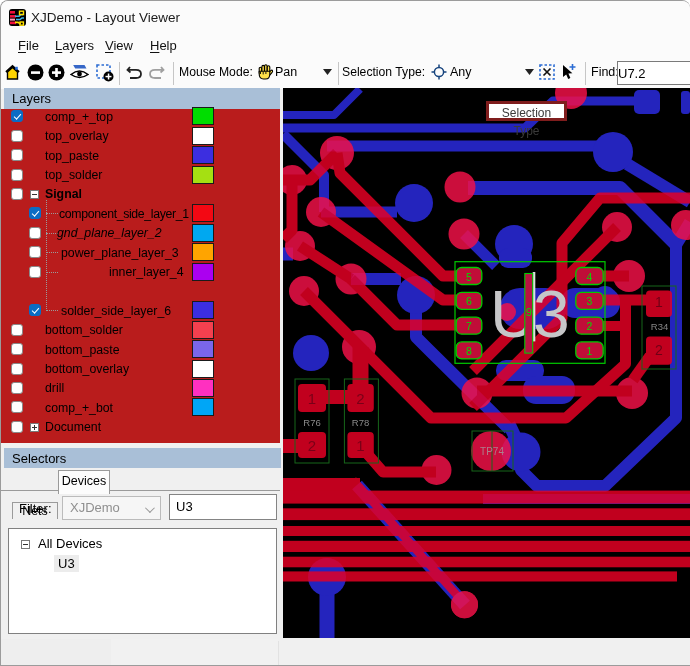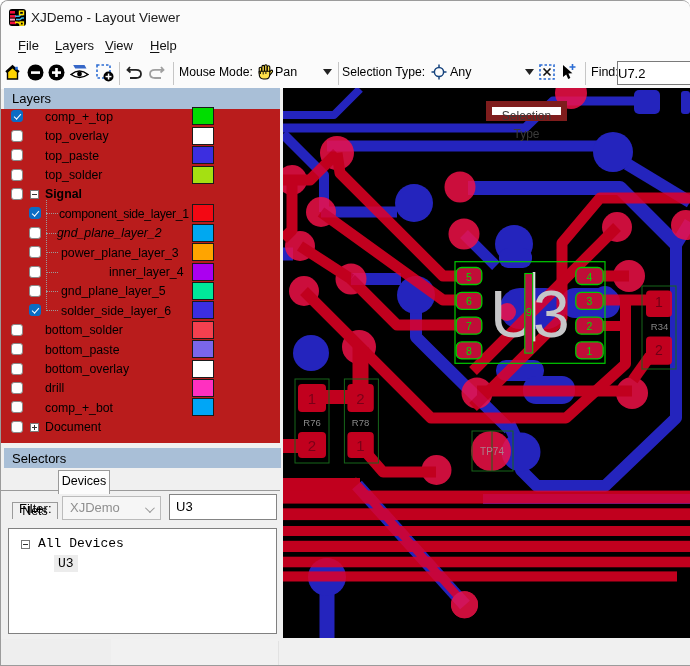--- a/index.html
+++ b/index.html
@@ -36,25 +36,25 @@
 
 #sel-hdr { position:absolute; left:3px; top:447px; width:277px; height:20px; background:#a9bfd7; }
 .tab { position:absolute; font-size:12.5px; color:#000; text-align:center; }
 #tab-nets { left:11px; top:473px; width:46px; height:17px; background:#f0f0f0; border:1px solid #9a9a9a; border-bottom:none; line-height:17px;margin-top:28px; }
 #tab-dev { left:57px; top:469px; width:52px; height:24px; background:#fcfcfc; border:1px solid #9a9a9a; border-bottom:none; line-height:20px; z-index:2; }
 #tabline { position:absolute; left:0px; top:489px; width:279px; height:1px; background:#9a9a9a; }
 #filter-lab { position:absolute; left:18px; top:500px; font-size:13px; }
 #combo { position:absolute; left:61px; top:495px; width:99px; height:24px; background:#f6f6f6; border:1px solid #bbb; font-size:13px; color:#8f8f8f; line-height:22px; padding-left:7px; }
 #combo:after { content:""; position:absolute; right:8px; top:9px; width:6px; height:6px; border-right:1.3px solid #999; border-bottom:1.3px solid #999; transform:rotate(45deg) translateY(-2px); }
 #filter-input { position:absolute; left:168px; top:493px; width:108px; height:26px; background:#fff; border:1px solid #848484; font-size:13px; line-height:24px; padding-left:6px; }
-#devtree { position:absolute; left:7px; top:527px; width:269px; height:106px; background:#fff; border:1px solid #808080;font-family:Liberation Mono, monospace; }
+#devtree { position:absolute; left:7px; top:527px; width:269px; height:106px; background:#fff; border:1px solid #808080; }
 
 #statusbar { position:absolute; left:0; top:638px; width:690px; height:28px; background:#f0f0f0; }
 
-#tooltip { position:absolute; left:485px; top:100px; width:81px; height:20px; background:#fff; border:6px solid #7f1d1d; font-size:12px; color:#3a3a3a; text-align:center; line-height:18px; z-index:5; }
+#tooltip { position:absolute; left:485px; top:100px; width:81px; height:20px; background:#fff; border:3px solid #7f1d1d; font-size:12px; color:#3a3a3a; text-align:center; line-height:18px; z-index:5; }
 #pcb { position:absolute; left:282px; top:87px; }
 </style>
 </head>
 <body>
 <div id="win">
 
 <div id="titlebar">
   <svg class="abs" style="left:8px;top:8px" width="17" height="17" viewBox="0 0 17 17">
     <rect x="0" y="0" width="17" height="17" rx="3" fill="#000"></rect>
     <rect x="1" y="2" width="5" height="2.6" fill="#ef0d3a"></rect>
@@ -195,26 +195,20 @@
         <div class="cb" style="left:28px"></div>
         <div class="tstub" style="left:45px;top:9px;width:12px"></div>
         <span class="rlab" style="left:60px;">power_plane_layer_3</span>
         <div class="swatch" style="background:#ffa400"></div>
       </div>
   <div class="row" style="top:153.5px">
         <div class="cb" style="left:28px"></div>
         <div class="tstub" style="left:45px;top:9px;width:12px"></div>
         <span class="rlab" style="left:60px;padding-left:48px;">inner_layer_4</span>
         <div class="swatch" style="background:#ab00f0"></div>
-      </div>
-  <div class="row" style="top:172.9px">
-        <div class="cb" style="left:28px"></div>
-        <div class="tstub" style="left:45px;top:9px;width:12px"></div>
-        <span class="rlab" style="left:60px;">gnd_plane_layer_5</span>
-        <div class="swatch" style="background:#00e89a"></div>
       </div>
   <div class="row" style="top:192.3px">
         <div class="cb on" style="left:28px"></div>
         <div class="tstub" style="left:45px;top:9px;width:12px"></div>
         <span class="rlab" style="left:60px;">solder_side_layer_6</span>
         <div class="swatch" style="background:#3c2ee0"></div>
       </div>
   <div class="row" style="top:211.7px">
         <div class="cb" style="left:10px"></div>
         <span class="rlab" style="left:44px;">bottom_solder</span>

